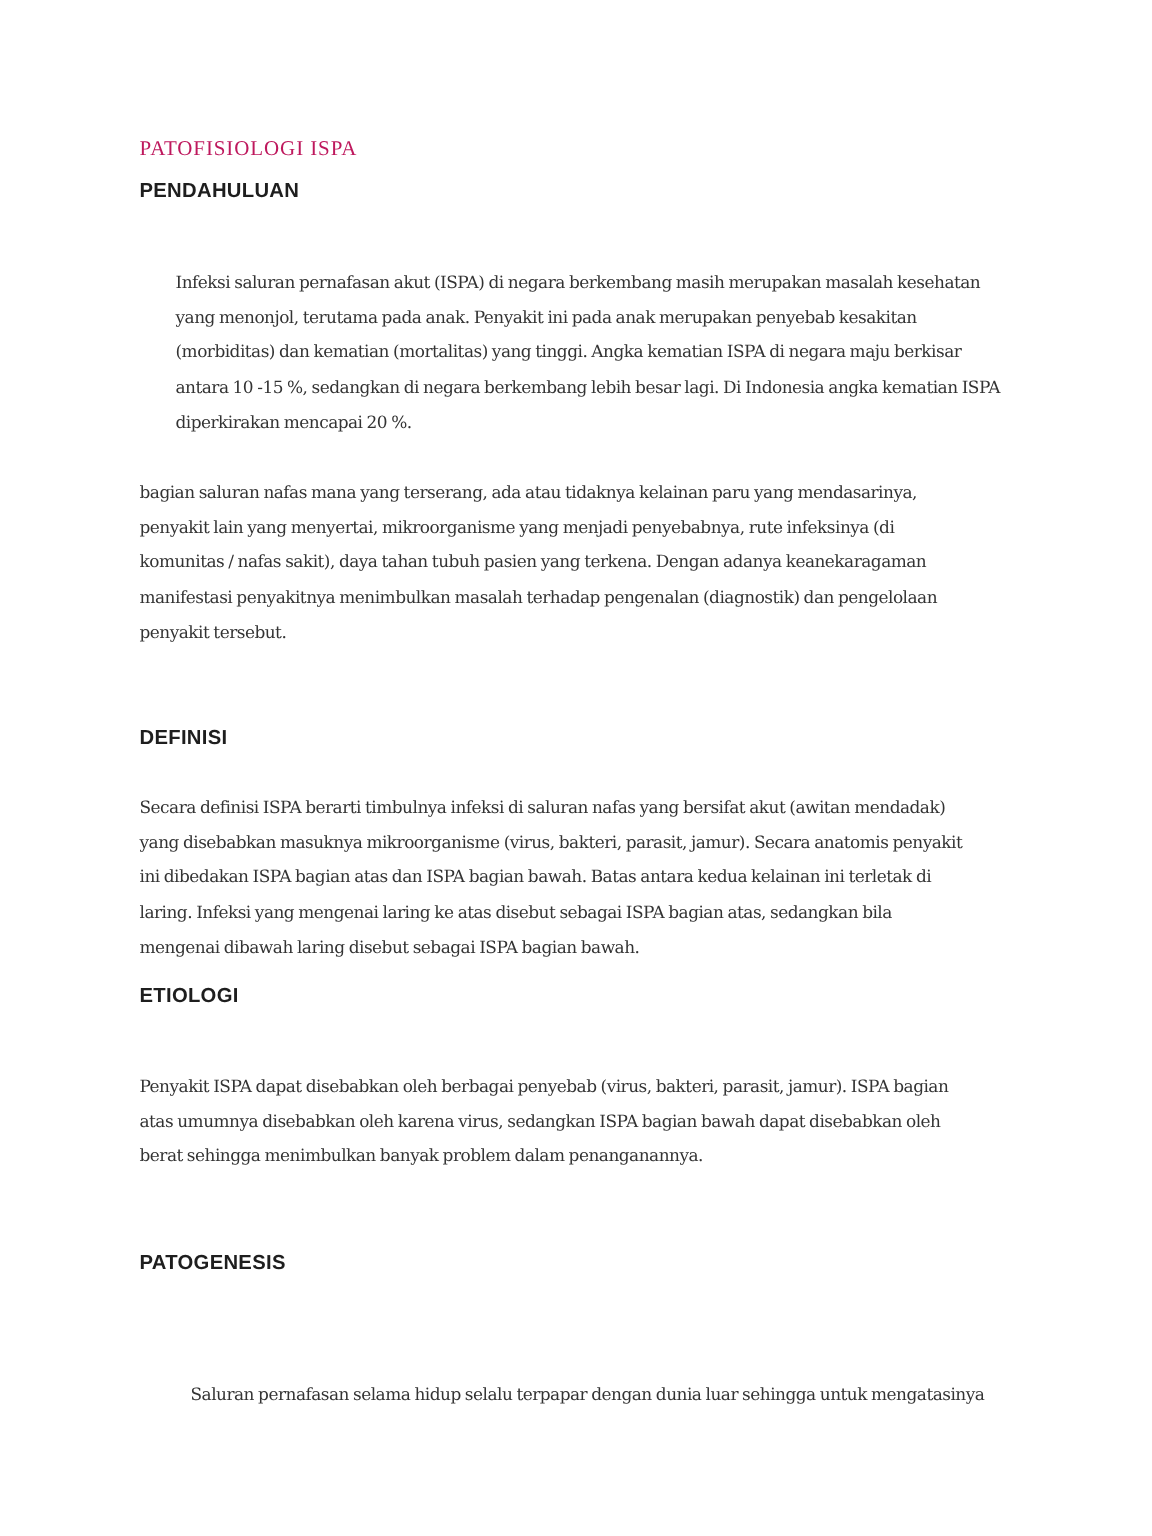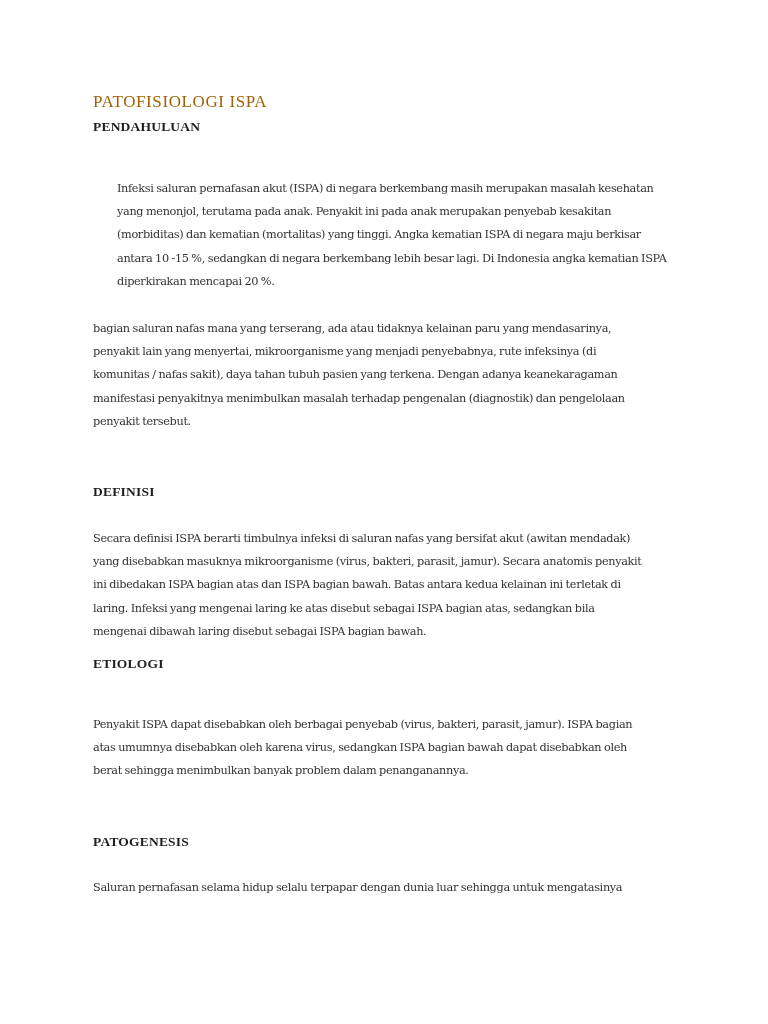--- a/index.html
+++ b/index.html
@@ -19,29 +19,29 @@
       position: absolute;
       left: 93px;
       top: 0;
       width: 600px;
     }
     .doc-title {
       position: absolute;
       top: 92px;
       left: 0;
       font-family: "Liberation Serif", serif;
-      font-size: 17px;
+      font-size: 14px;
       letter-spacing: 0.6px;
-      color: #a16207;
+      color: #be185d;
       white-space: nowrap;
     }
     .section-heading {
       position: absolute;
       left: 0;
-      font-family: Liberation Serif, serif;
+      font-family: Liberation Sans, sans-serif;
       font-weight: bold;
       font-size: 13.5px;
       letter-spacing: 0.2px;
       color: #1e1e1e;
       white-space: nowrap;
     }
     .para {
       position: absolute;
       left: 0;
       width: 600px;
@@ -95,17 +95,17 @@
   <div class="section-heading" style="top:656px;">ETIOLOGI</div>
 
   <div class="para" style="top:713px;">
     <span class="line">Penyakit ISPA dapat disebabkan oleh berbagai penyebab (virus, bakteri, parasit, jamur). ISPA bagian</span>
     <span class="line">atas umumnya disebabkan oleh karena virus, sedangkan ISPA bagian bawah dapat disebabkan oleh</span>
     <span class="line">berat sehingga menimbulkan banyak problem dalam penanganannya.</span>
   </div>
 
   <div class="section-heading" style="top:834px;">PATOGENESIS</div>
 
-  <div class="para" style="top:876px;">
+  <div class="para" style="top:918px;margin-left:34px;">
     <span class="line">Saluran pernafasan selama hidup selalu terpapar dengan dunia luar sehingga untuk mengatasinya</span>
   </div>
 
 </div>
 
 </body></html>

